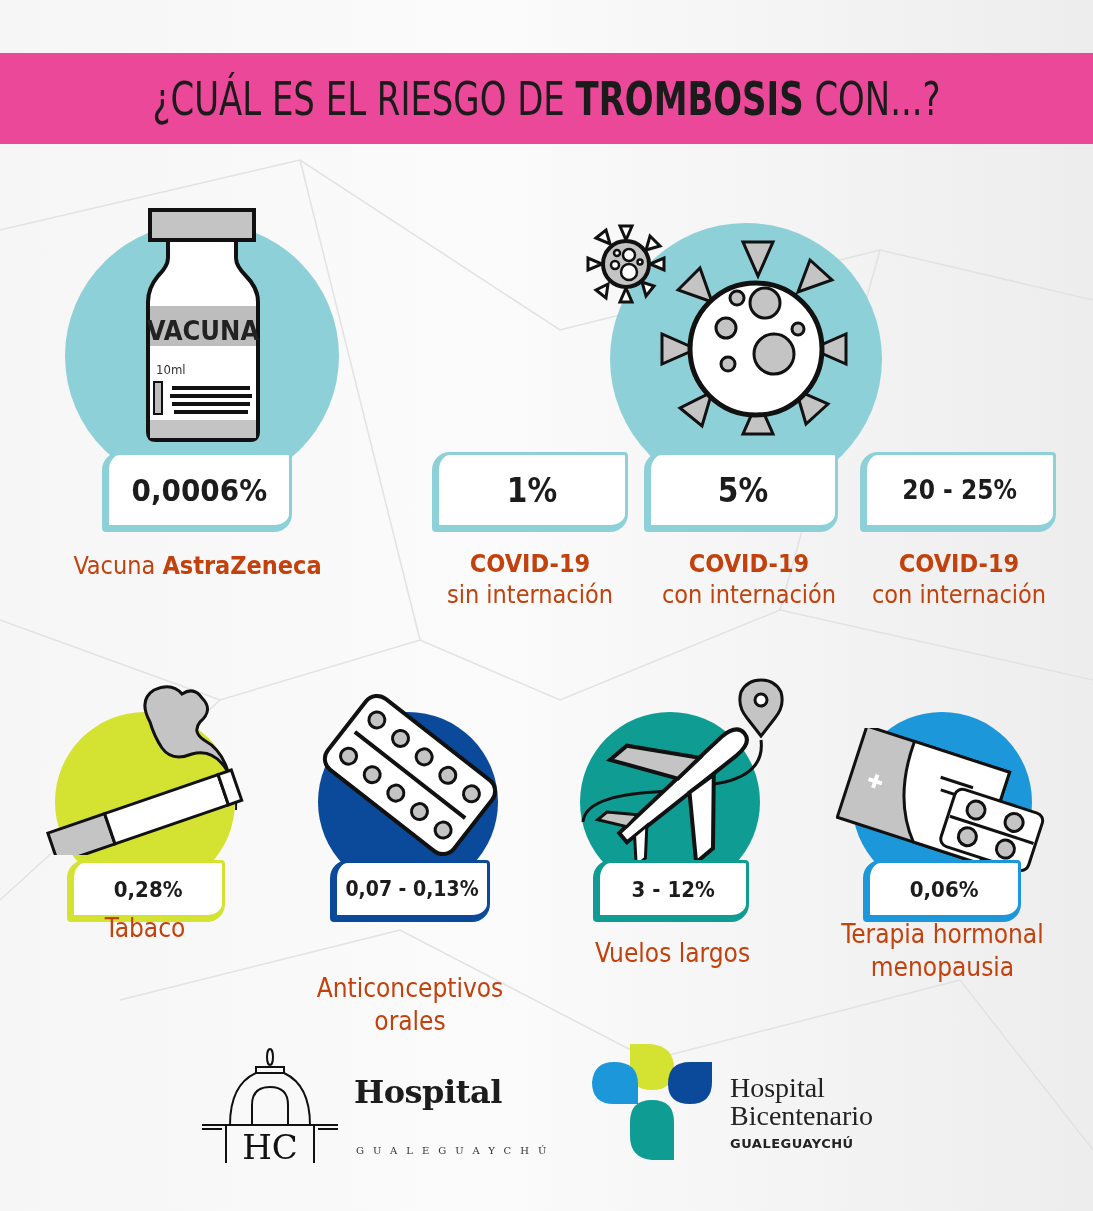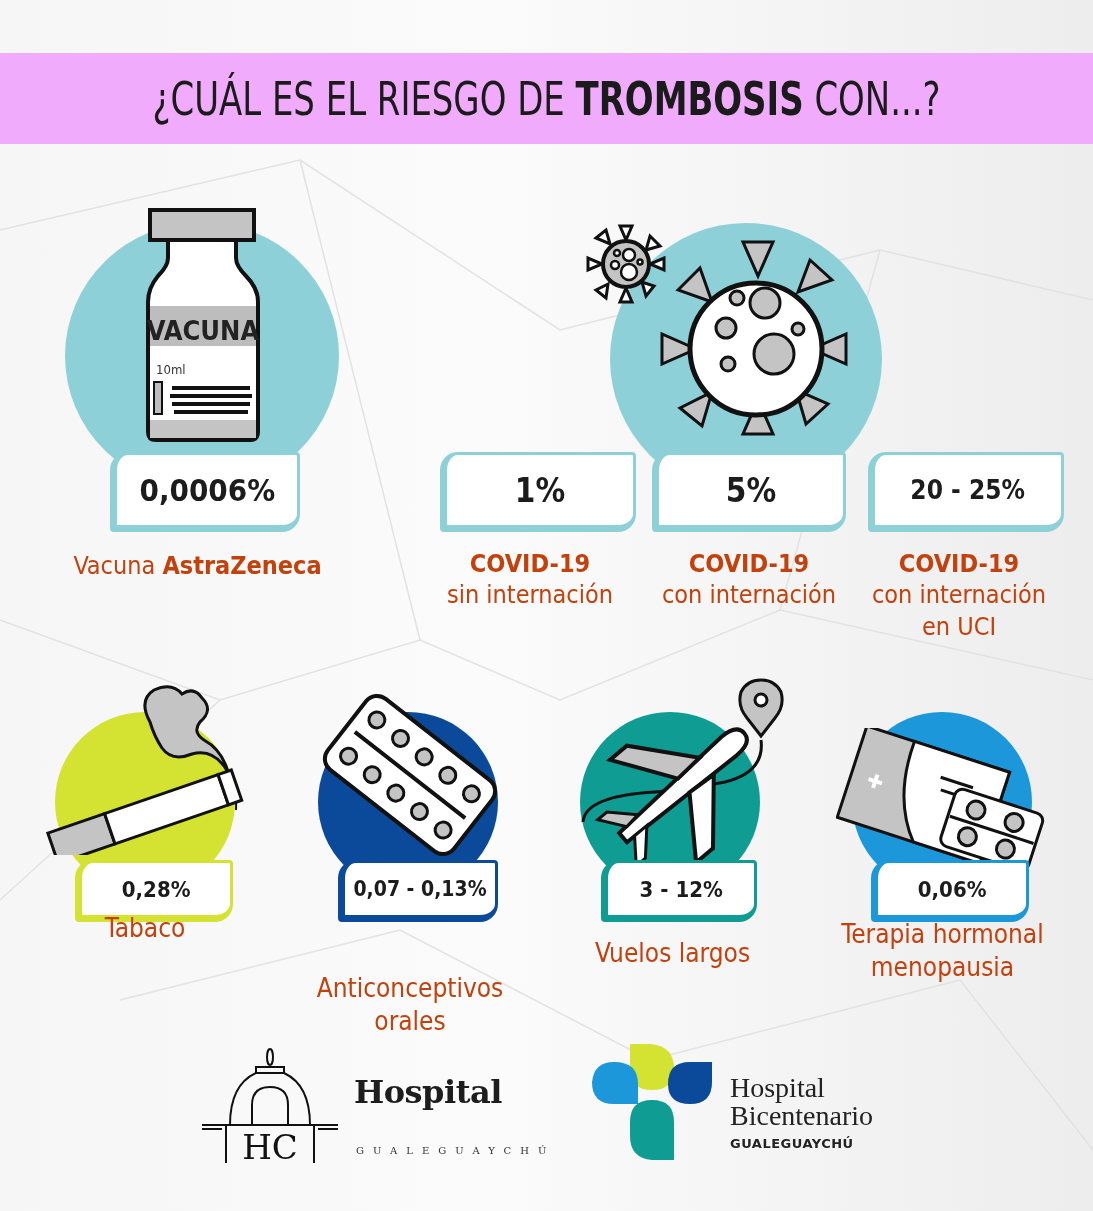--- a/index.html
+++ b/index.html
@@ -7,21 +7,21 @@
   body {
     position: relative;
     overflow: hidden;
     background: linear-gradient(90deg, #f6f6f6 0%, #fbfbfb 45%, #ededed 100%);
     font-family: "DejaVu Sans", sans-serif;
     color: #1c1c1c;
   }
   .bg-lines { position: absolute; inset: 0; z-index: 0; }
   .title-band {
     position: absolute; left: 0; top: 53px; width: 1093px; height: 91px;
-    background: #f0abfc;
+    background: #ec4899;
     display: flex; align-items: center; justify-content: center;
     z-index: 1;
   }
   .title-text {
     font-family: "DejaVu Sans Condensed", "DejaVu Sans", sans-serif;
     font-size: 46px; letter-spacing: 0px; font-weight: 400;
     transform: scaleX(0.82); white-space: nowrap; color: #1b1b1b;
   }
   .title-text b { font-weight: 800; }
 
@@ -29,21 +29,20 @@
   .circle { position: absolute; border-radius: 50%; }
   .icon { position: absolute; }
   .value-box {
     position: absolute; background: #fff;
     border-style: solid;
     border-width: 3px 3px 7px 7px;
     border-radius: 18px 4px 18px 4px;
     display: flex; align-items: center; justify-content: center;
     font-weight: 800; white-space: nowrap;
     font-family: "DejaVu Sans", sans-serif;
-    margin-left: 8px;
   }
   .value-box span { display: inline-block; transform: scaleX(0.9); }
   .label {
     position: absolute; text-align: center;
     font-family: "DejaVu Sans Condensed", "DejaVu Sans", sans-serif;
     color: #c2410c; line-height: 1.25;
   }
   .label b { font-weight: 800; }
   .label .sub { display: block; font-weight: 300; }
 
@@ -169,21 +168,20 @@
   </div>
 </div>
 
 <div class="item" style="left:0;top:0;">
   <div class="value-box" style="left:860px;top:452px;width:196px;height:80px;border-color:#8dd0d8;font-size:26px;">
     <span>20 - 25%</span>
   </div>
   <div class="label" style="left:858px;top:548px;width:202px;font-size:25px;">
     <b>COVID-19</b>
     <span class="sub">con internación</span>
-    <span class="sub">en UCI</span>
   </div>
 </div>
 
 <div class="item" style="left:0;top:0;">
   <div class="circle" style="left:55px;top:712px;width:180px;height:180px;background:#d4e232;"></div>
   <svg class="icon" style="left:42px;top:680px;" width="220" height="175" viewBox="0 0 220 175">
     <path d="M108 42 Q96 20 112 10 Q130 2 140 14 Q152 6 160 18 Q172 30 158 42 Q150 52 162 60 Q180 70 186 92 Q172 68 150 74 Q130 82 120 68 Q112 56 108 42 Z" fill="#c4c4c4" stroke="#111" stroke-width="3"></path>
     <path d="M186 92 Q196 110 194 130" fill="none" stroke="#111" stroke-width="2"></path>
     <g transform="rotate(-19 110 130)">
       <rect x="4" y="118" width="60" height="32" fill="#c4c4c4" stroke="#111" stroke-width="3"></rect>

